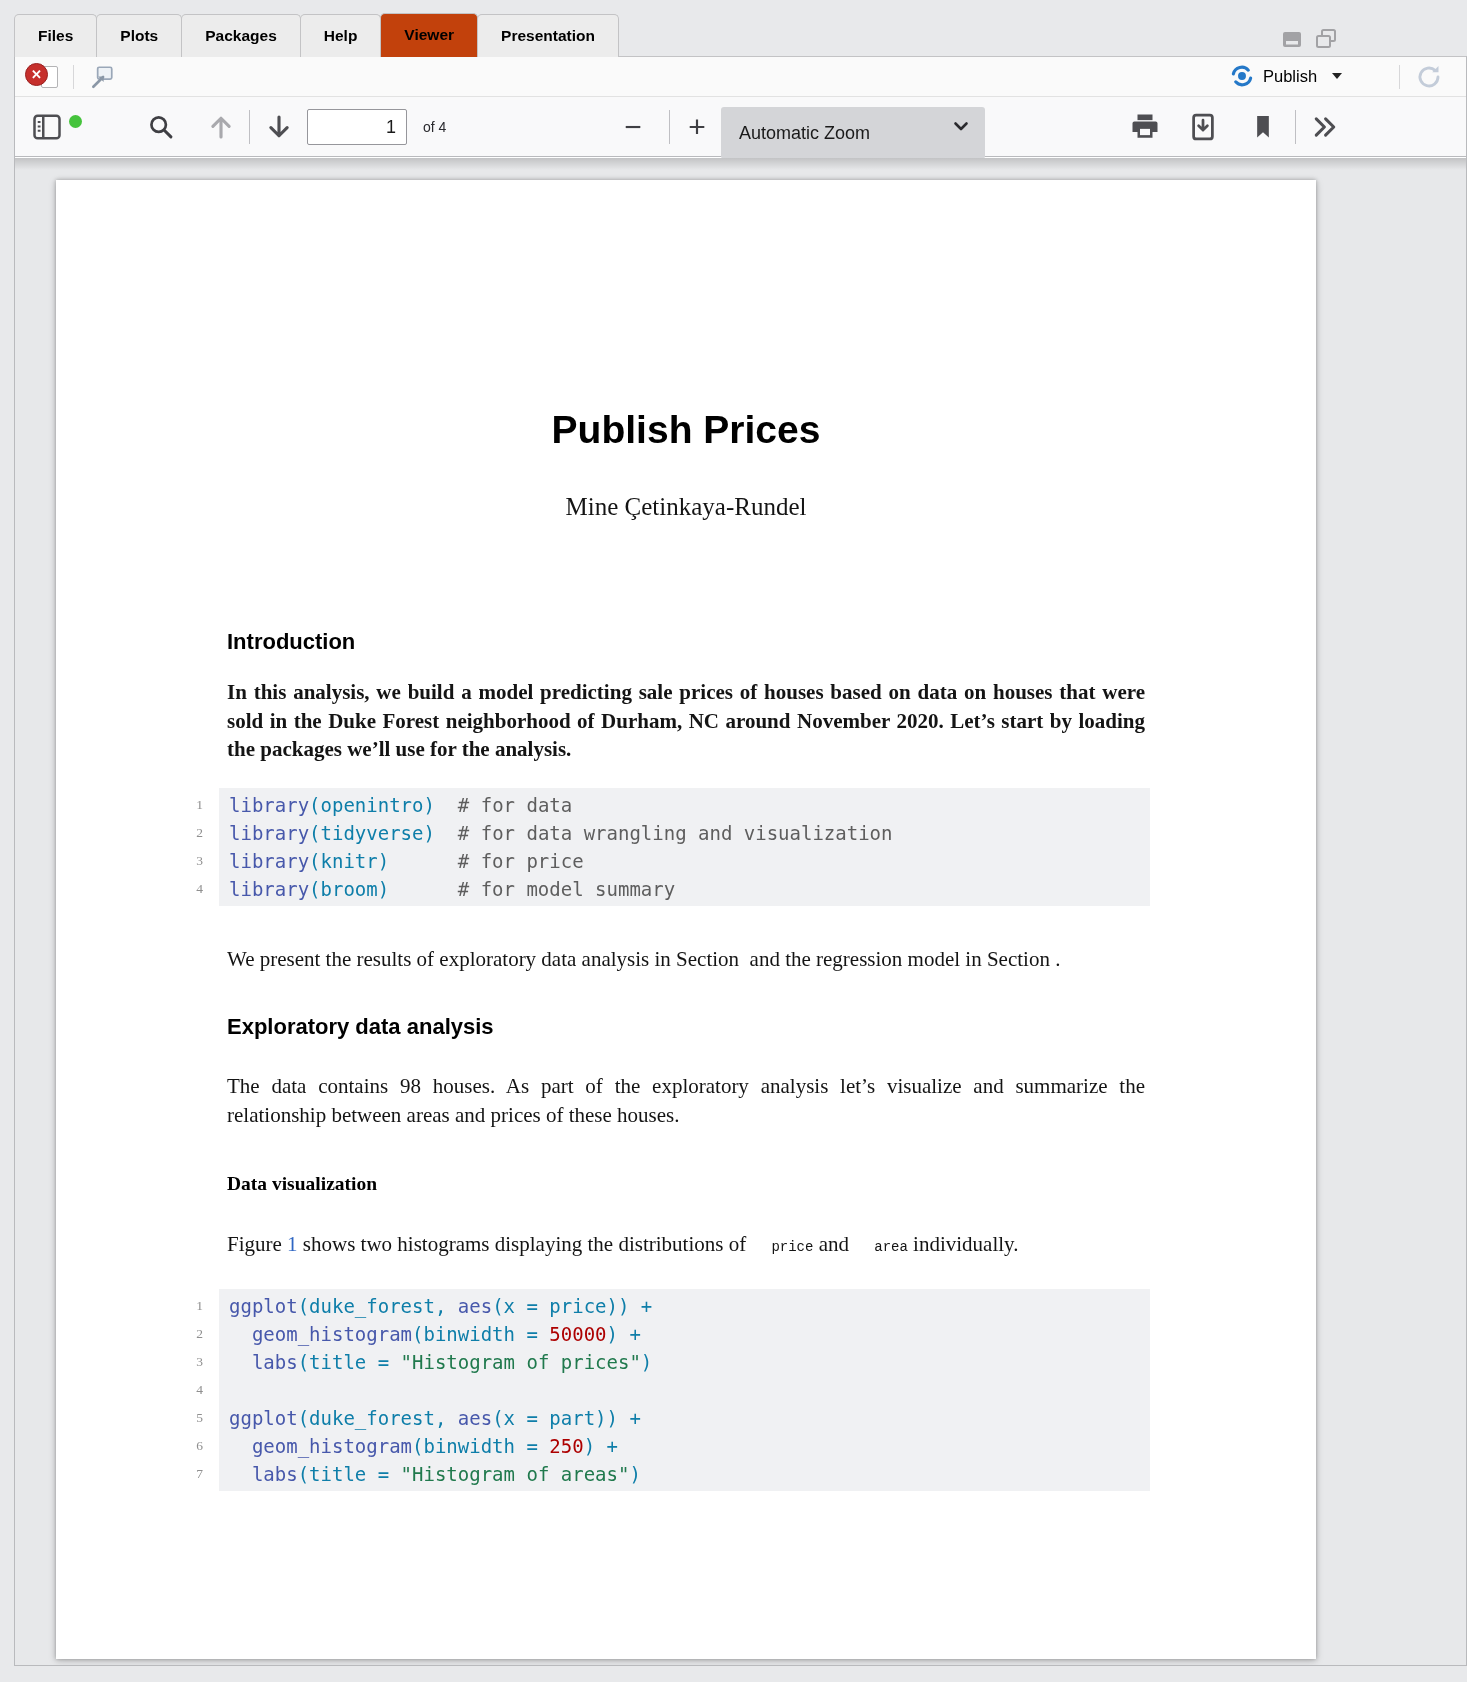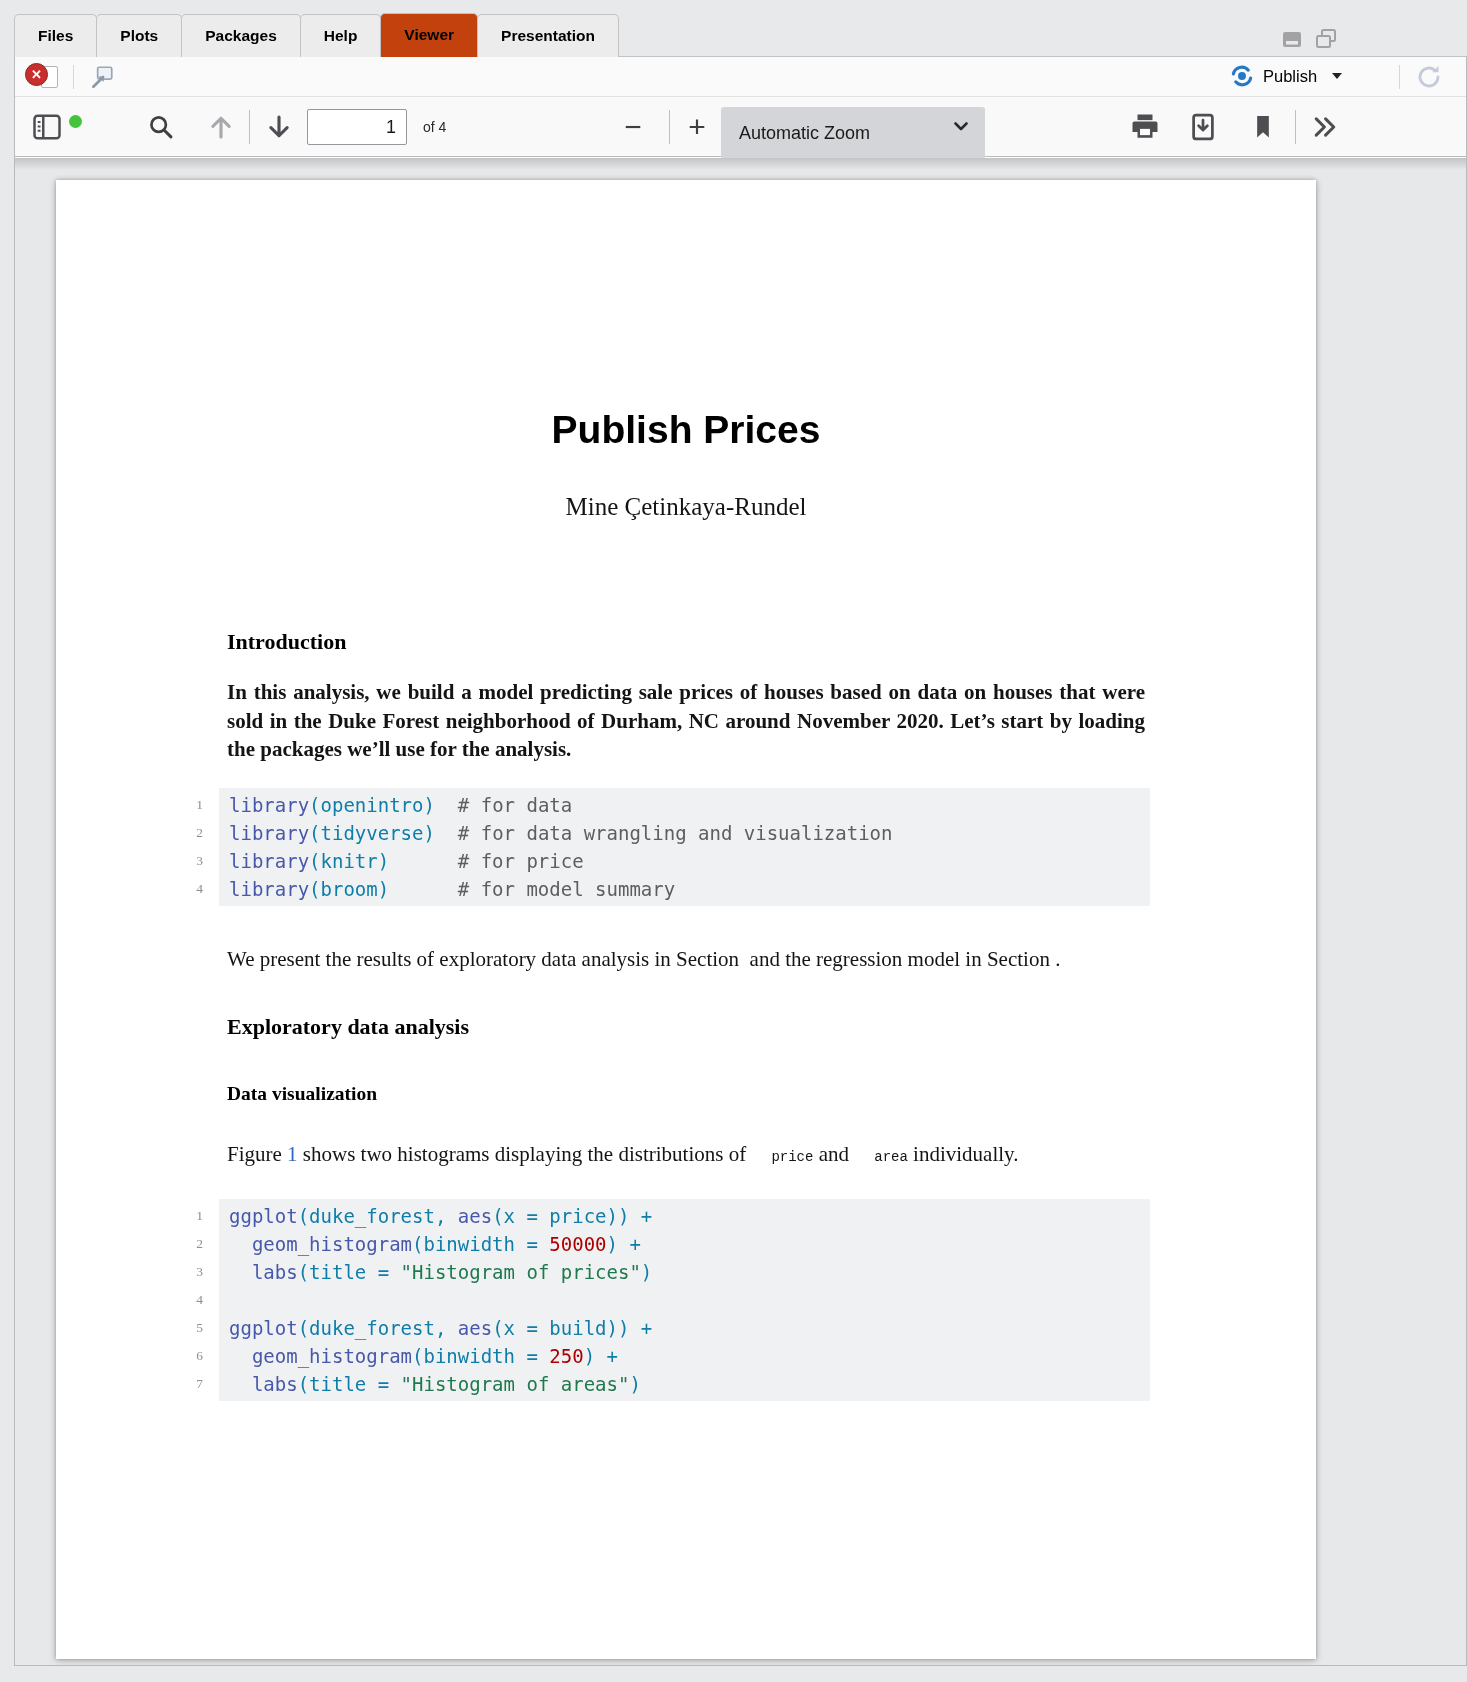--- a/index.html
+++ b/index.html
@@ -49,21 +49,21 @@
   .viewer { position:absolute; left:0; right:0; top:101px; bottom:0; background:#e7e8ea; overflow:hidden; }
   .viewer::before { content:""; position:absolute; left:0; right:0; top:0; height:12px;
                     background:linear-gradient(to bottom, rgba(0,0,0,0.16), rgba(0,0,0,0)); z-index:2; }
   .page { position:absolute; left:41px; top:22px; width:1260px; height:1479px; background:#fff;
           box-shadow:0 0 4px rgba(0,0,0,0.28), 0 2px 8px rgba(0,0,0,0.18); }
 
   
   .doc { padding:227px 171px 0 171px; color:#141414; }
   .doc-title { font-family:"Liberation Sans",sans-serif; font-weight:bold; font-size:39px; line-height:45px; text-align:center; color:#000; }
   .doc-author { margin-top:40px; font-family:"Liberation Serif",serif; font-size:25px; line-height:29px; text-align:center; }
-  .h2 { font-family:Liberation Serif, serif; font-weight:bold; font-size:22px; line-height:25px; color:#000; }
+  .h2 { font-family:Liberation Sans, sans-serif; font-weight:bold; font-size:22px; line-height:25px; color:#000; }
   .h2.intro { margin-top:108px; }
   .h2.eda { margin-top:41px; }
   .h3 { margin-top:45px; font-family:Liberation Serif, serif; font-weight:bold; font-size:19.5px; line-height:20px; color:#000; }
   .body-text { font-family:"Liberation Serif",serif; font-size:21px; line-height:28.5px; text-align:justify; }
   .p1 { margin-top:24px;font-weight:bold; } .p2 { margin-top:39px; } .p3 { margin-top:33px; } .pfig { margin-top:36px; text-align:left; }
 
   .codeblock { margin:24px -5px 0 -8px; background:#f0f1f3; padding:3px 8px 3px 10px; }
   .codeblock.cb2 { margin-top:27px; }
   .code-line { position:relative; font-family:"DejaVu Sans Mono",monospace; font-size:19px; line-height:28px; white-space:pre; }
   .code-line .ln { position:absolute; left:-52px; width:26px; text-align:right; font-family:"Liberation Serif",serif;
@@ -215,30 +215,31 @@
           <div class="codeblock">
               <div class="code-line"><span class="ln">1</span><span class="tok-fn">library</span><span class="tok-va">(openintro)</span><span class="tok-pl">  </span><span class="tok-co"># for data</span></div>
               <div class="code-line"><span class="ln">2</span><span class="tok-fn">library</span><span class="tok-va">(tidyverse)</span><span class="tok-pl">  </span><span class="tok-co"># for data wrangling and visualization</span></div>
               <div class="code-line"><span class="ln">3</span><span class="tok-fn">library</span><span class="tok-va">(knitr)</span><span class="tok-pl">      </span><span class="tok-co"># for price</span></div>
               <div class="code-line"><span class="ln">4</span><span class="tok-fn">library</span><span class="tok-va">(broom)</span><span class="tok-pl">      </span><span class="tok-co"># for model summary</span></div>
             </div>
 
           <p class="body-text p2">We present the results of exploratory data analysis in Section&nbsp; and the regression model in Section&nbsp;.</p>
 
           <div class="h2 eda">Exploratory data analysis</div>
+          <p class="body-text p3">The data contains 98 houses. As part of the exploratory analysis let’s visualize and summarize the relationship between areas and prices of these houses.</p>
 
           <div class="h3">Data visualization</div>
           <p class="body-text pfig"><span class="tok-pl">Figure </span><span class="tok-link">1</span><span class="tok-pl"> shows two histograms displaying the distributions of </span><span class="tok-mono">price</span><span class="tok-pl"> and </span><span class="tok-mono">area</span><span class="tok-pl"> individually.</span></p>
 
           <div class="codeblock cb2">
               <div class="code-line"><span class="ln">1</span><span class="tok-fn">ggplot</span><span class="tok-va">(duke_forest, </span><span class="tok-fn">aes</span><span class="tok-va">(x = price)) +</span></div>
               <div class="code-line"><span class="ln">2</span><span class="tok-pl">  </span><span class="tok-fn">geom_histogram</span><span class="tok-va">(binwidth = </span><span class="tok-nu">50000</span><span class="tok-va">) +</span></div>
               <div class="code-line"><span class="ln">3</span><span class="tok-pl">  </span><span class="tok-fn">labs</span><span class="tok-va">(title = </span><span class="tok-st">"Histogram of prices"</span><span class="tok-va">)</span></div>
               <div class="code-line"><span class="ln">4</span>&nbsp;</div>
-              <div class="code-line"><span class="ln">5</span><span class="tok-fn">ggplot</span><span class="tok-va">(duke_forest, </span><span class="tok-fn">aes</span><span class="tok-va">(x = build)) +</span></div>
+              <div class="code-line"><span class="ln">5</span><span class="tok-fn">ggplot</span><span class="tok-va">(duke_forest, </span><span class="tok-fn">aes</span><span class="tok-va">(x = part)) +</span></div>
               <div class="code-line"><span class="ln">6</span><span class="tok-pl">  </span><span class="tok-fn">geom_histogram</span><span class="tok-va">(binwidth = </span><span class="tok-nu">250</span><span class="tok-va">) +</span></div>
               <div class="code-line"><span class="ln">7</span><span class="tok-pl">  </span><span class="tok-fn">labs</span><span class="tok-va">(title = </span><span class="tok-st">"Histogram of areas"</span><span class="tok-va">)</span></div>
             </div>
         </div>
       </div>
     </div>
 
   </div>
 </div>
 

